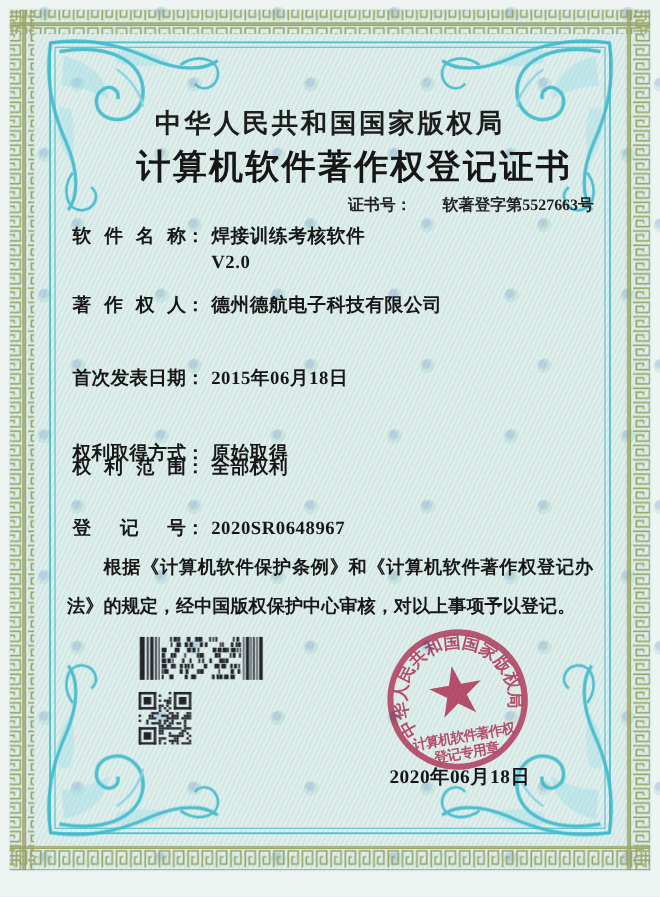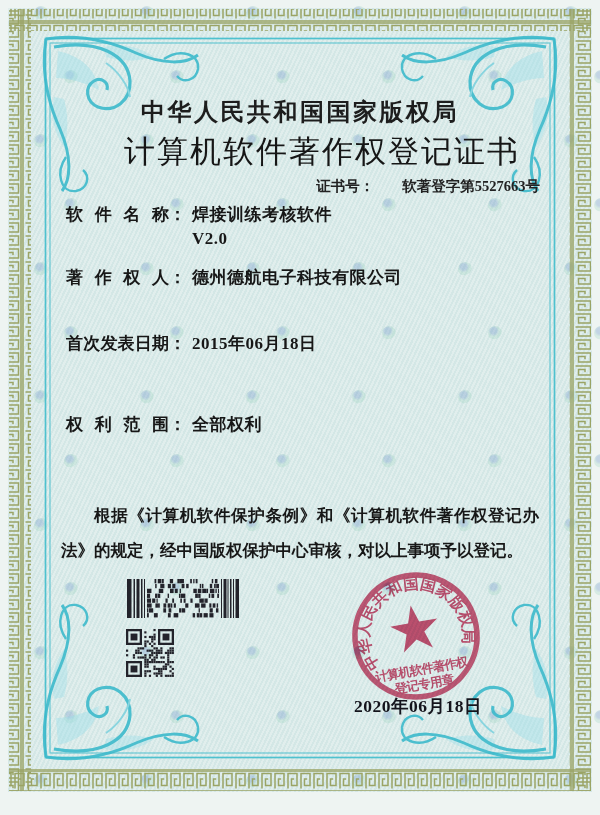--- a/index.html
+++ b/index.html
@@ -46,21 +46,21 @@
     font-family:"Liberation Sans",sans-serif;font-size:15px;letter-spacing:3px;
     color:rgba(185,212,207,1);font-weight:bold;
   }
   
   .authority{
     position:absolute;left:0;right:0;top:96px;text-align:center;
     font-size:24px;font-weight:bold;letter-spacing:2.5px;color:#1d1d1d;
   }
   .cert-title{
     position:absolute;left:0;right:0;top:131px;text-align:center;
-    font-size:31px;font-weight:normal;letter-spacing:2px;color:#161616;margin-left:44px;
+    font-size:31px;font-weight:bold;letter-spacing:2px;color:#161616;margin-left:44px;
   }
   .cert-no{
     position:absolute;right:60px;top:177px;text-align:right;
     font-size:14.5px;font-weight:bold;color:#222;
   }
   .cert-no .val{margin-left:28px;}
   
   .frow{position:absolute;left:66px;font-size:17px;font-weight:bold;color:#171717;white-space:nowrap;}
   .flabel{display:inline-block;width:103px;text-align:justify;text-align-last:justify;}
   .fcolon{display:inline-block;width:17px;}
@@ -230,25 +230,31 @@
 
   <div class="frow" style="top:266px">
     <span class="flabel">著作权人</span><span class="fcolon">：</span><span class="fvalue">德州德航电子科技有限公司</span>
   </div>
 
   <div class="frow" style="top:332px">
     <span class="flabel">首次发表日期</span><span class="fcolon">：</span><span class="fvalue">2015年06月18日</span>
   </div>
 
 
+  <div class="frow" style="top:400px">
+    <span class="flabel">权利取得方式</span><span class="fcolon">：</span><span class="fvalue">原始取得</span>
+  </div>
 
   <div class="frow" style="top:413px">
     <span class="flabel">权利范围</span><span class="fcolon">：</span><span class="fvalue">全部权利</span>
   </div>
 
+  <div class="frow" style="top:468px">
+    <span class="flabel">登记号</span><span class="fcolon">：</span><span class="fvalue">2020SR0648967</span>
+  </div>
 
   <div class="statement">根据《计算机软件保护条例》和《计算机软件著作权登记办法》的规定，经中国版权保护中心审核，对以上事项予以登记。</div>
 
   <svg id="barcode" width="112" height="39" aria-hidden="true">
       <rect x="0" y="0" width="4.5" height="39" fill="#23232b"></rect>
       <rect x="6.5" y="0" width="1.5" height="39" fill="#23232b"></rect>
       <rect x="9.5" y="0" width="3" height="39" fill="#23232b"></rect>
       <rect x="14" y="0" width="1.5" height="39" fill="#23232b"></rect>
       <rect x="17" y="0" width="1" height="39" fill="#23232b"></rect>
       <rect x="94" y="0" width="1" height="39" fill="#23232b"></rect>

